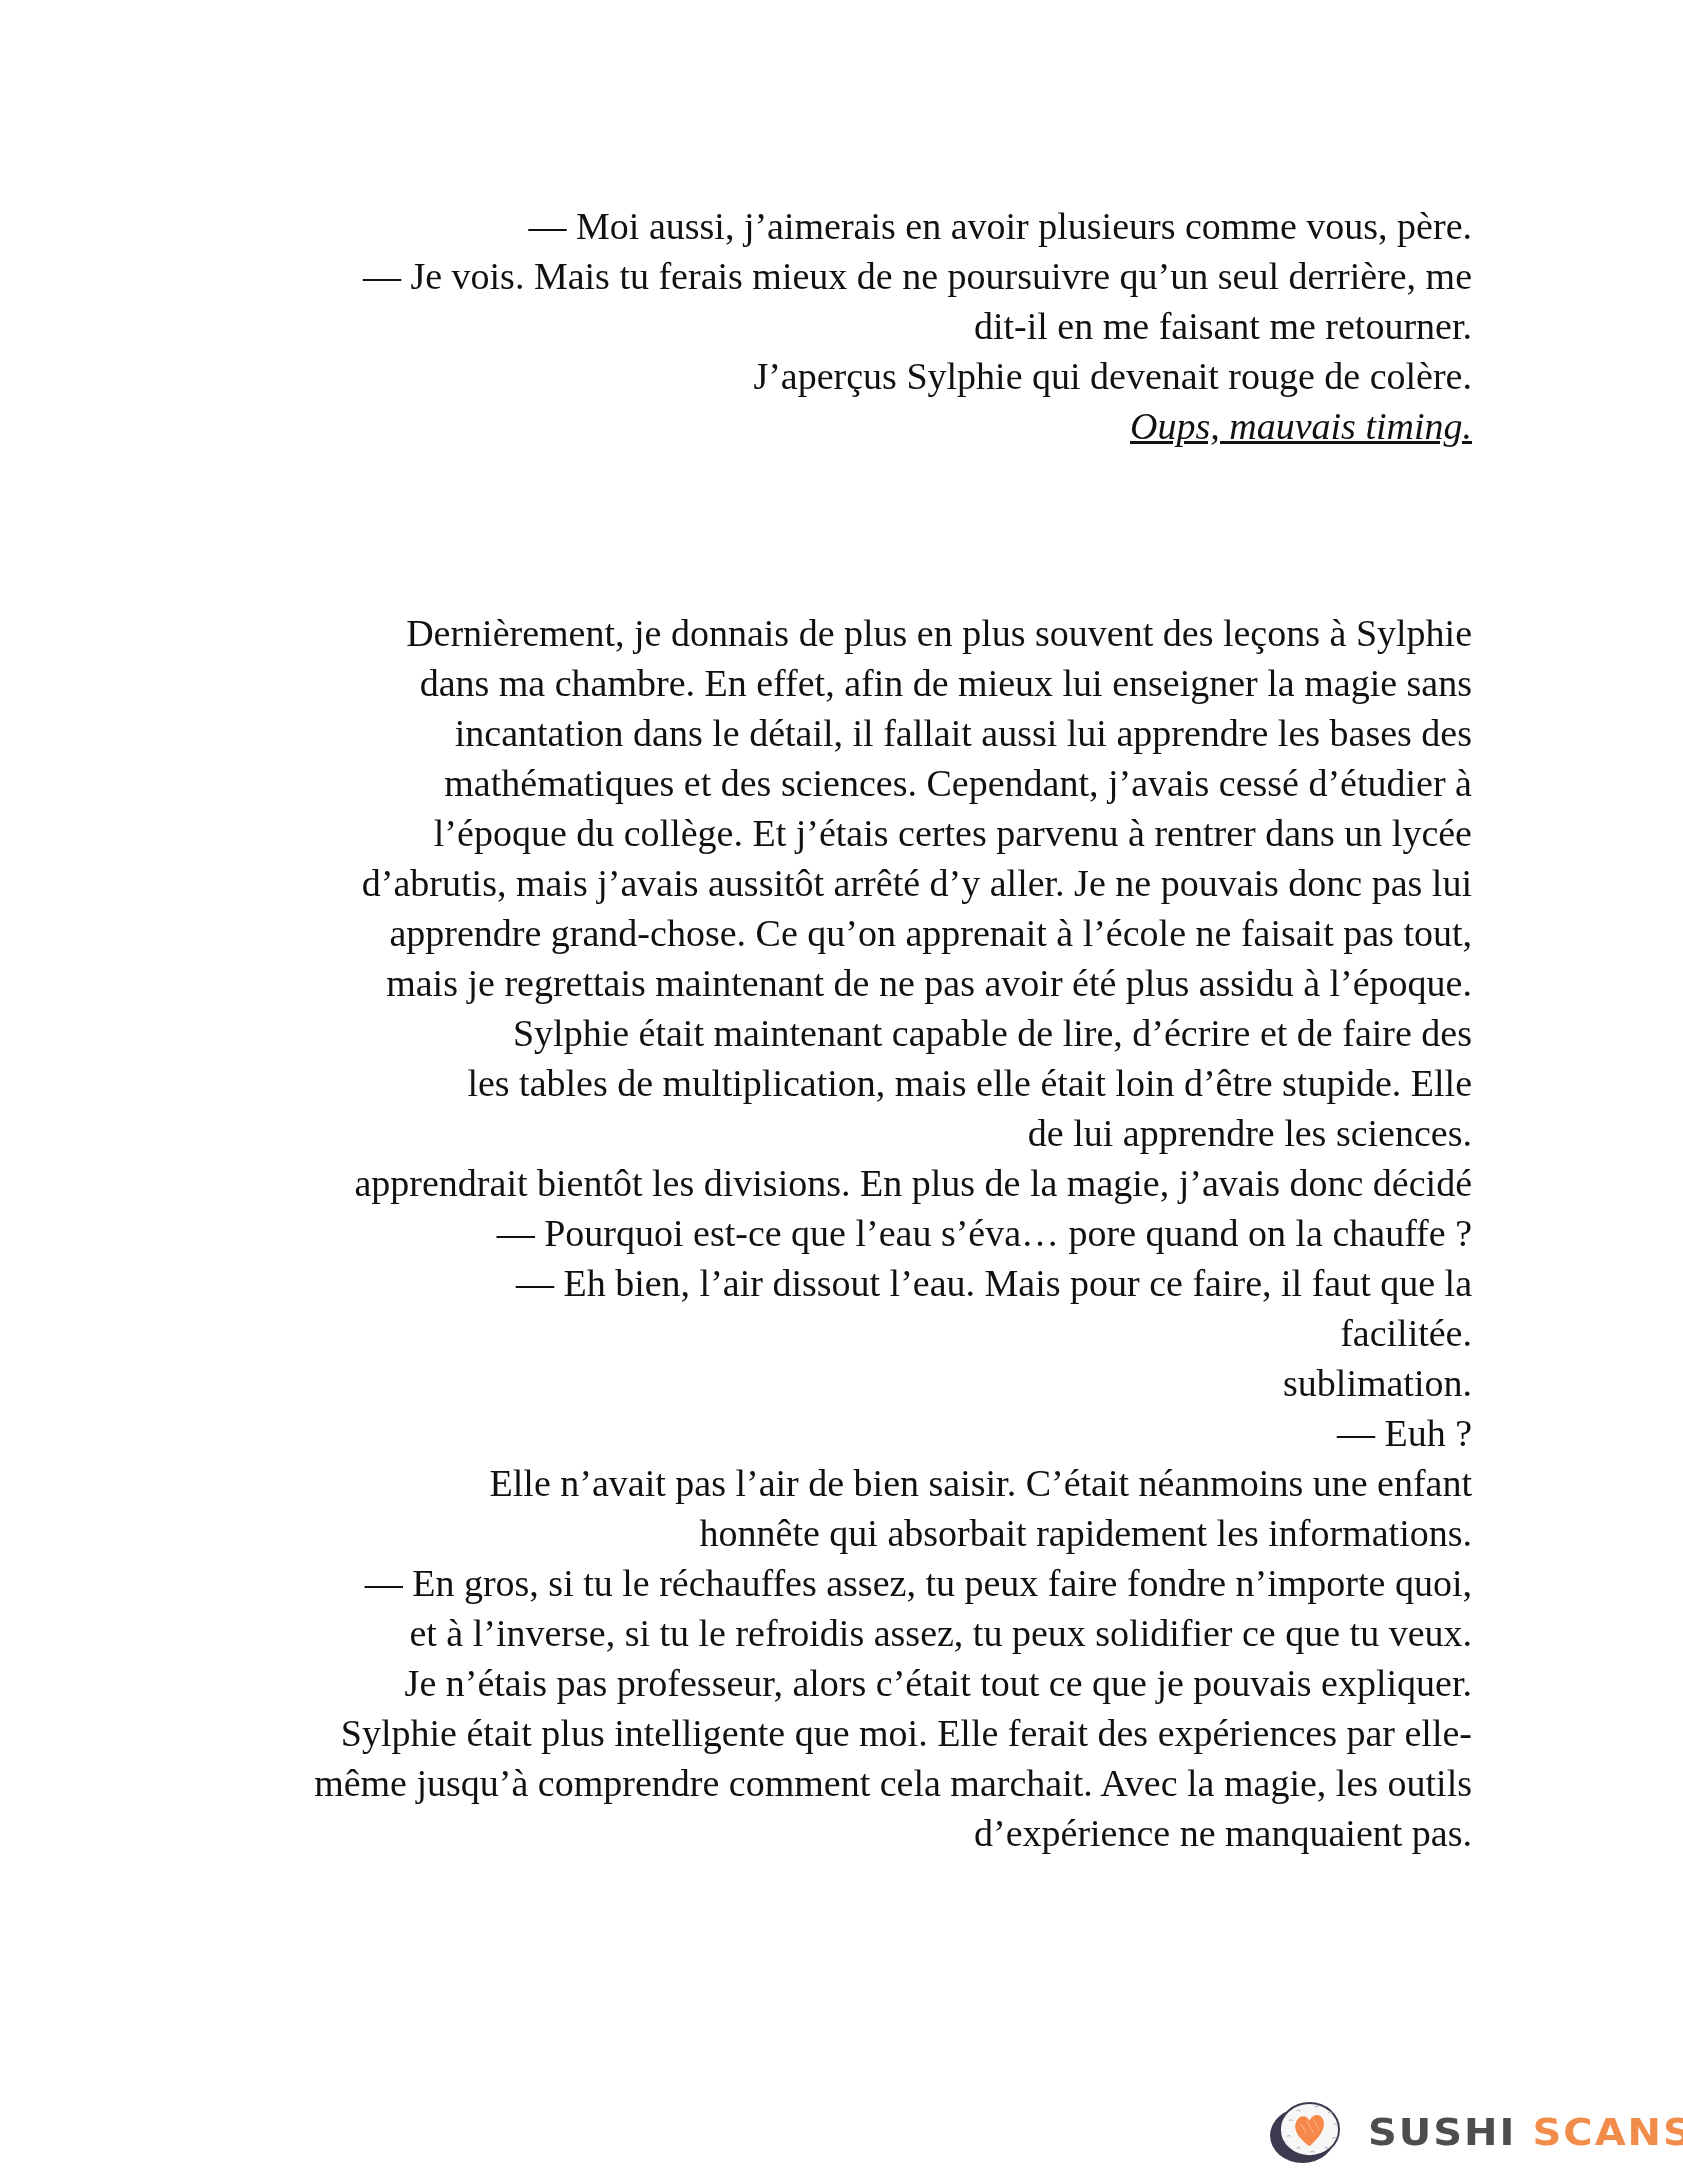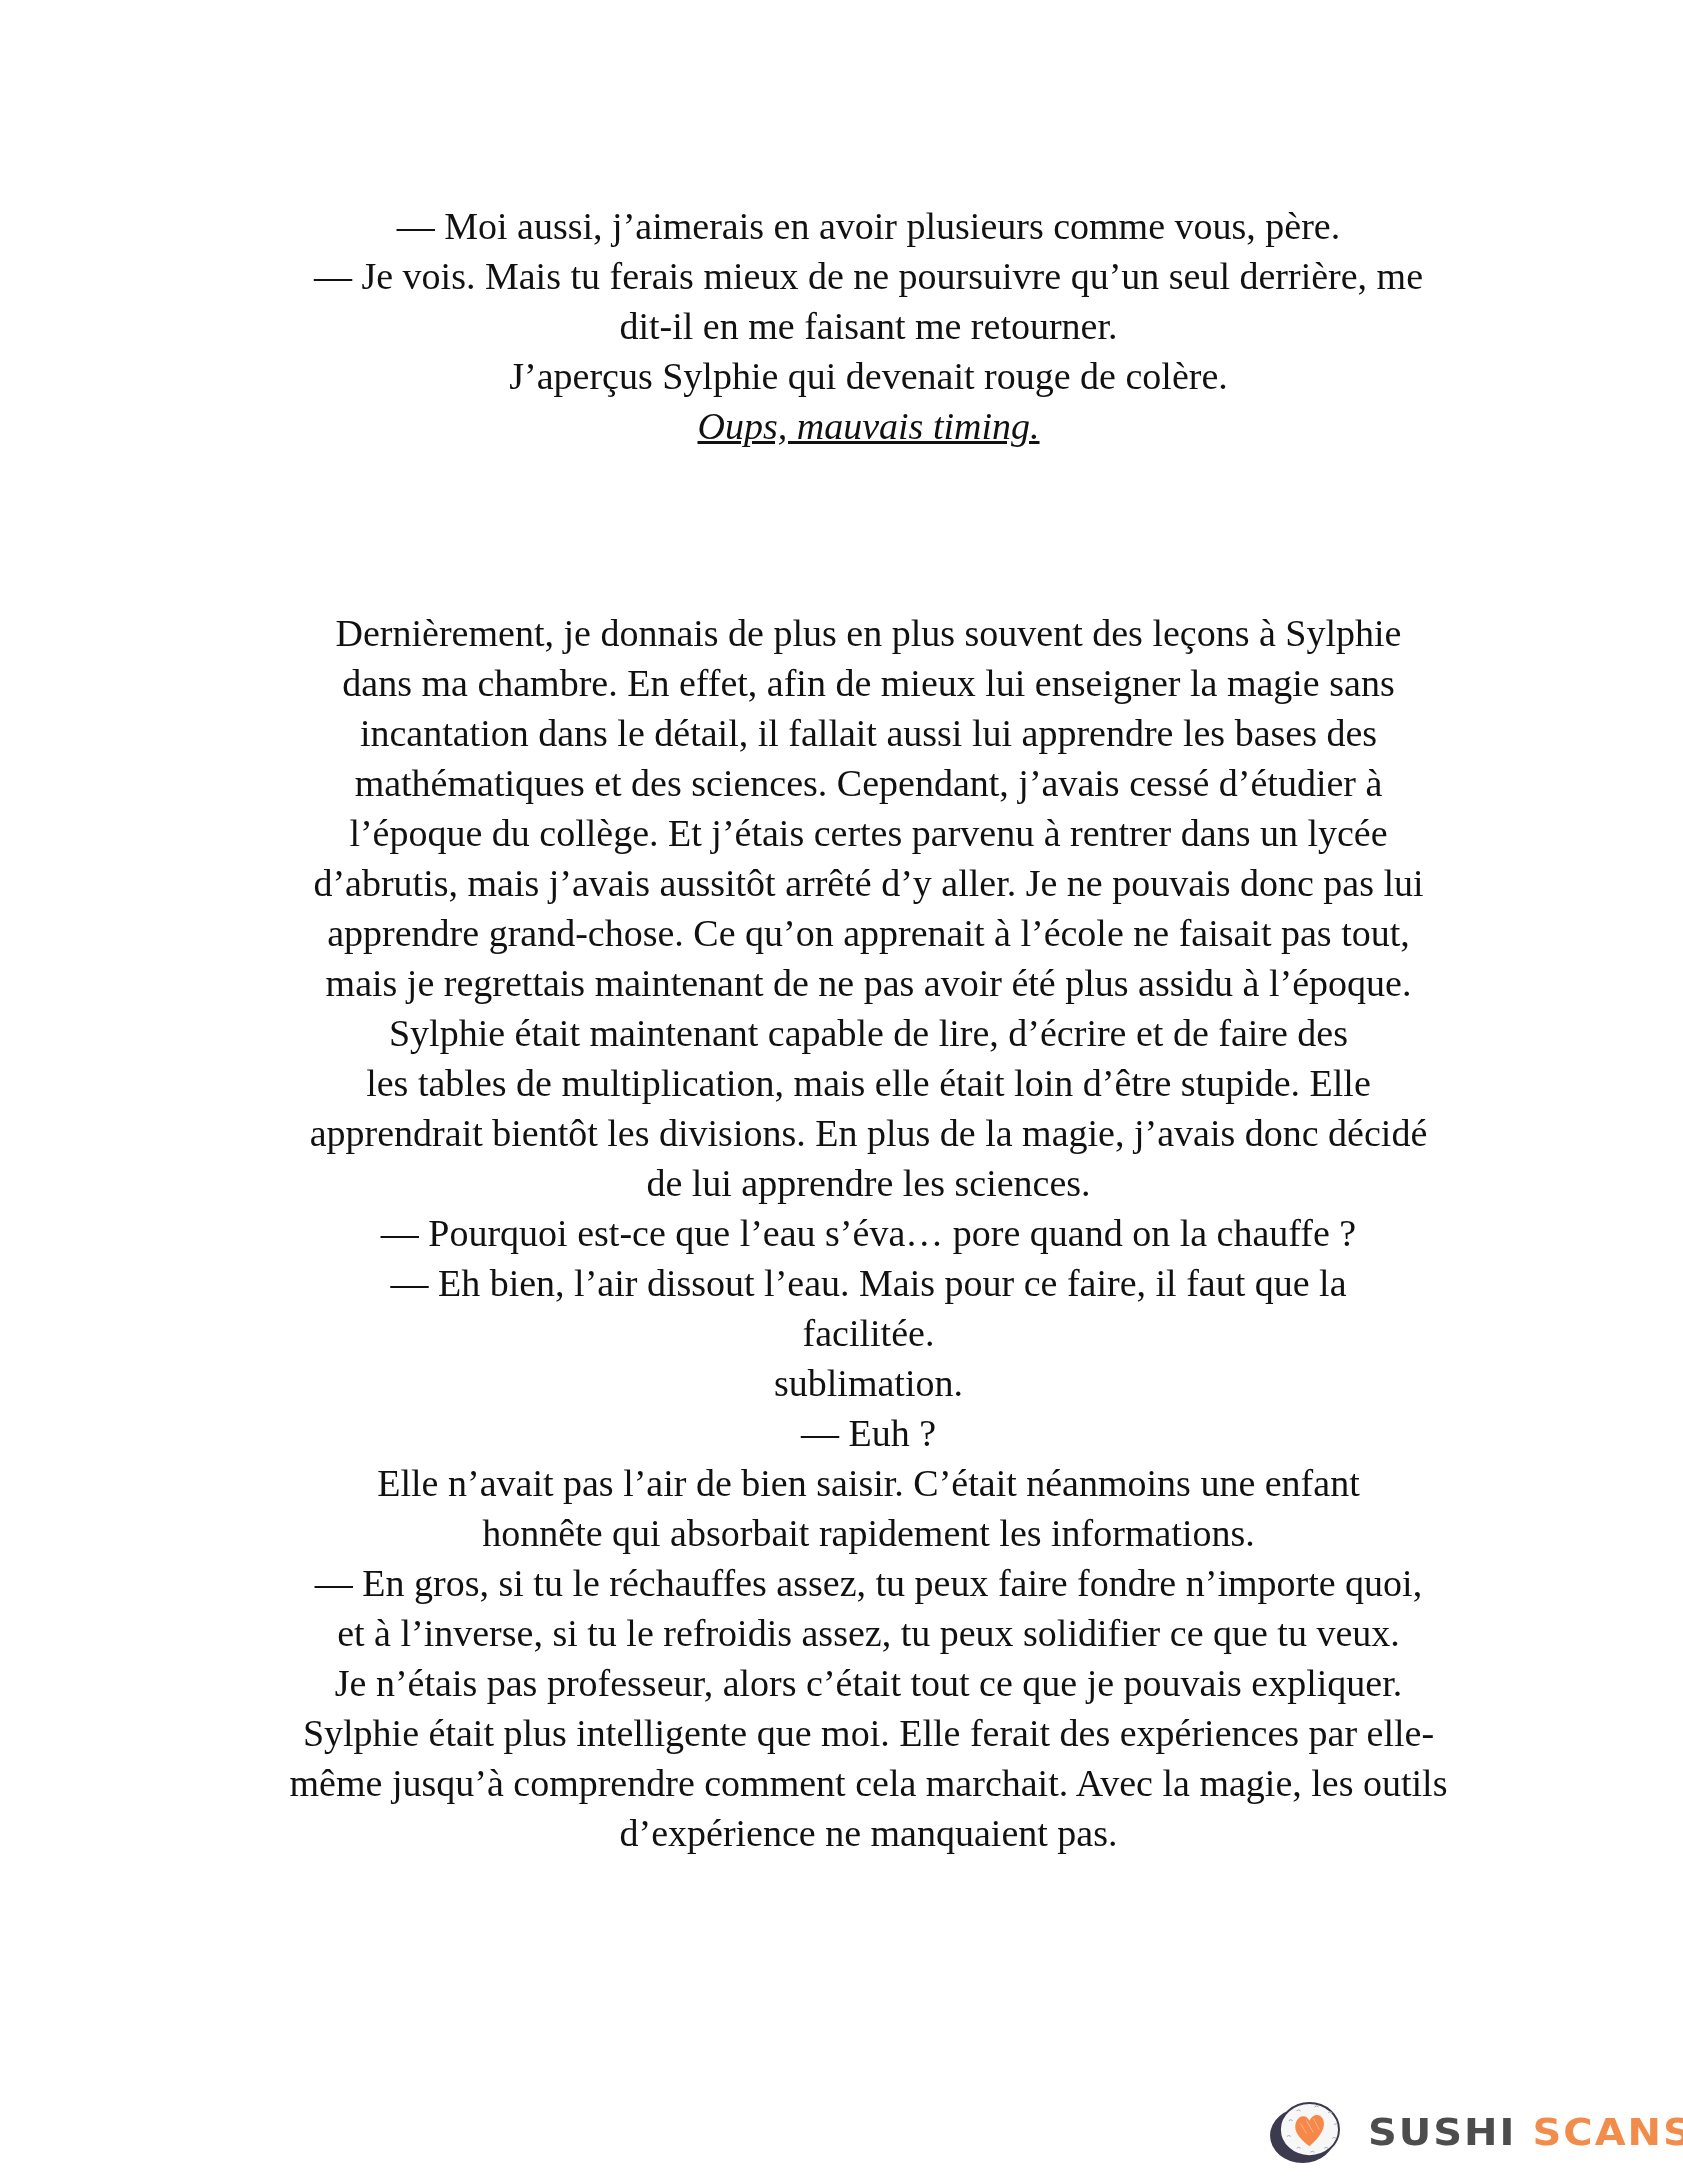--- a/index.html
+++ b/index.html
@@ -26,21 +26,21 @@
       position: absolute;
       left: 211px;
       width: 1261px;
       font-size: 38px;
       line-height: 50px;
     }
     .text-block p {
       margin: 0;
       padding: 0;
       text-indent: 54px;
-      text-align: center;
+      text-align: right;
       white-space: normal;
     }
     .text-block p.italic {
       font-style: italic;
       text-decoration: underline;
     }
     #block-1 {
       top: 201px; 
     }
     #block-2 {
@@ -134,22 +134,22 @@
         <span class="line">Dernièrement, je donnais de plus en plus souvent des leçons à Sylphie</span>
         <span class="line">dans ma chambre. En effet, afin de mieux lui enseigner la magie sans</span>
         <span class="line">incantation dans le détail, il fallait aussi lui apprendre les bases des</span>
         <span class="line">mathématiques et des sciences. Cependant, j’avais cessé d’étudier à</span>
         <span class="line">l’époque du collège. Et j’étais certes parvenu à rentrer dans un lycée</span>
         <span class="line">d’abrutis, mais j’avais aussitôt arrêté d’y aller. Je ne pouvais donc pas lui</span>
         <span class="line">apprendre grand-chose. Ce qu’on apprenait à l’école ne faisait pas tout,</span>
         <span class="line">mais je regrettais maintenant de ne pas avoir été plus assidu à l’époque.</span>
         <span class="line">Sylphie était maintenant capable de lire, d’écrire et de faire des</span>
         <span class="line">les tables de multiplication, mais elle était loin d’être stupide. Elle</span>
+        <span class="line">de lui apprendre les sciences.</span>
         <span class="line">apprendrait bientôt les divisions. En plus de la magie, j’avais donc décidé</span>
-        <span class="line">de lui apprendre les sciences.</span>
       </p>
       <p>
         <span class="line">— Pourquoi est-ce que l’eau s’éva… pore quand on la chauffe ?</span>
       </p>
       <p>
         <span class="line">— Eh bien, l’air dissout l’eau. Mais pour ce faire, il faut que la</span>
         <span class="line">facilitée.</span>
       </p>
       <p>
         <span class="line">sublimation.</span>

